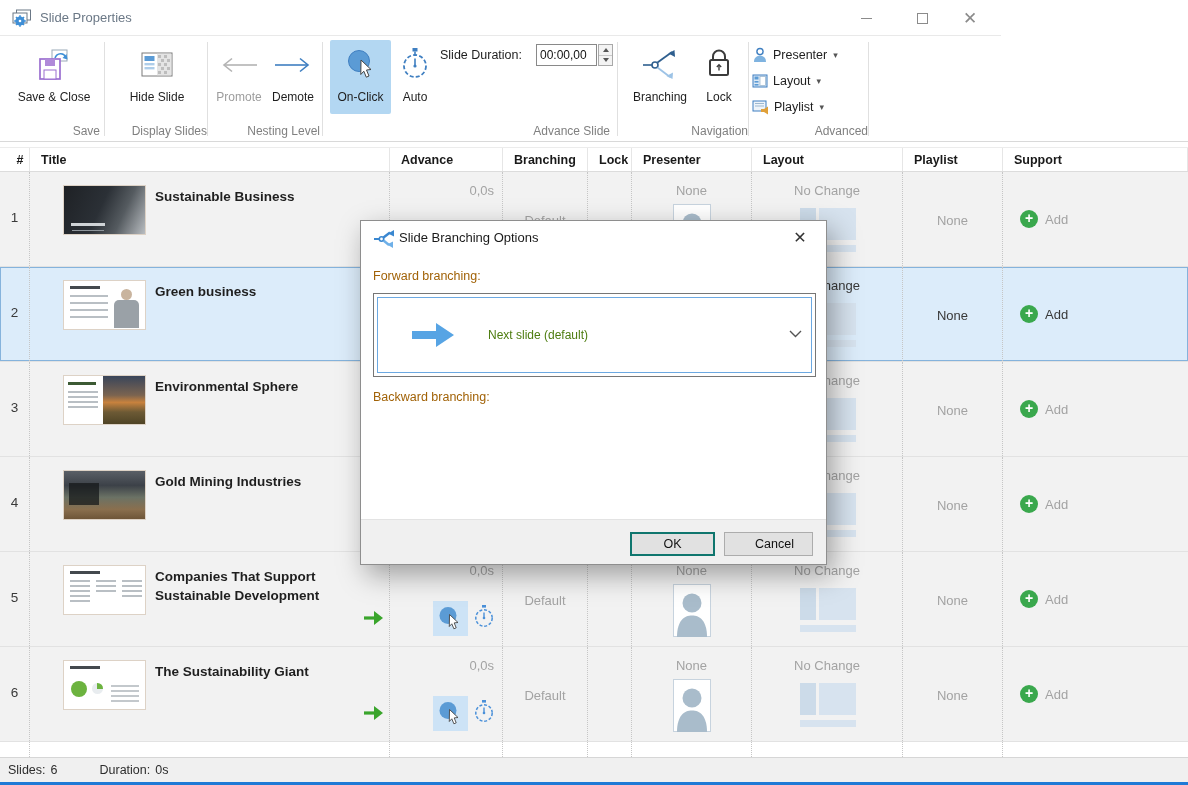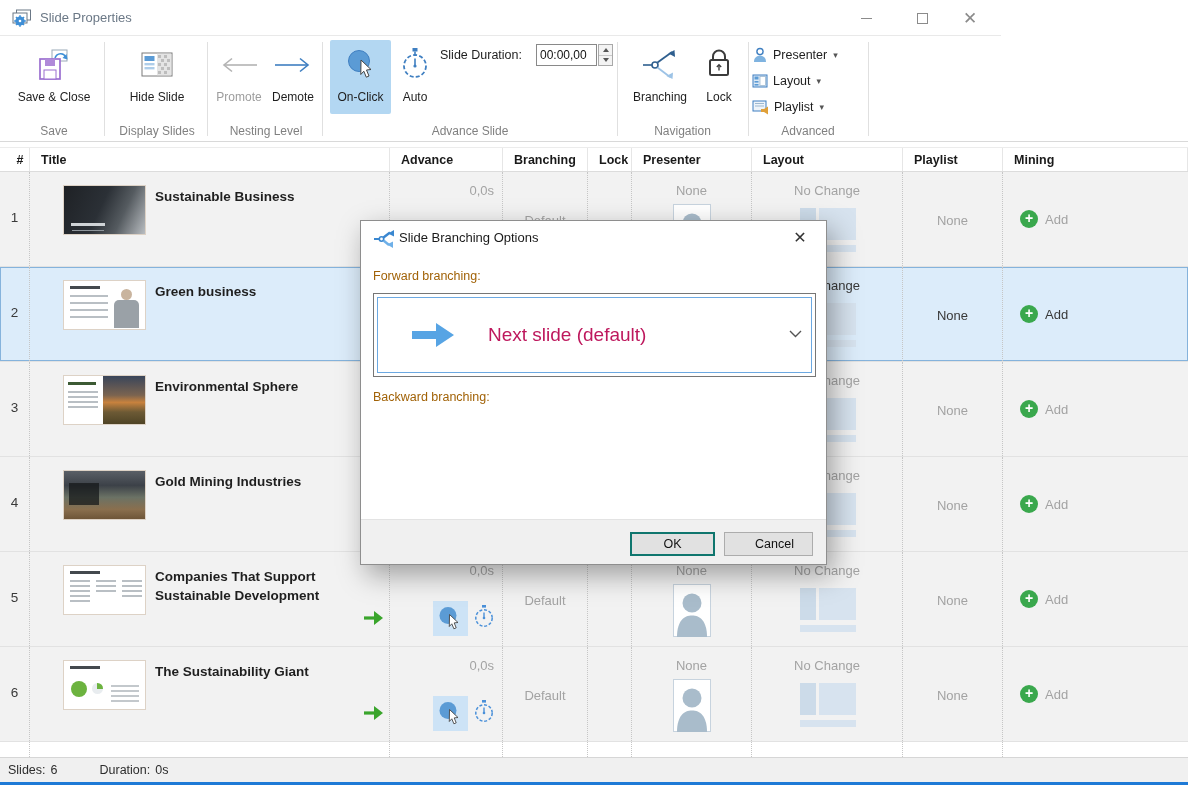--- a/index.html
+++ b/index.html
@@ -17,21 +17,21 @@
   .winbtn.min  { right:112px; }
   .winbtn.max  { right:56px; }
   .winbtn.close{ right:8px; font-size:17px; }
   .minbar { width:11px; height:1px; background:#8b8b8b; }
   .maxbox { width:11px; height:11px; border:1px solid #8b8b8b; }
 
   
   .ribbon { position:absolute; left:0; top:36px; width:1188px; height:106px; background:#fff;
             border-bottom:1px solid #d9d9d9; }
   .rib-sep { position:absolute; top:6px; width:1px; height:94px; background:#e0e0e0; }
-  .grp-label { position:absolute; top:88px; font-size:12px; color:#808080; text-align:center; }
+  .grp-label { position:absolute; top:88px; font-size:12px; color:#808080; text-align:right; }
   .bigbtn { position:absolute; top:4px; height:74px; display:flex; flex-direction:column;
             align-items:center; justify-content:flex-start; font-size:12px; color:#1e1e1e;
             padding-top:6px; border-radius:2px; }
   .bigbtn .ic { height:38px; display:flex; align-items:center; justify-content:center; }
   .bigbtn .lbl { margin-top:6px; white-space:nowrap; }
   .bigbtn.disabled { color:#9d9d9d; }
   .bigbtn.active { background:#b3d7f2; }
   .sd-label { position:absolute; left:440px; top:12px; font-size:12.5px; color:#1e1e1e; }
   .sd-input { position:absolute; left:536px; top:8px; width:61px; height:22px; border:1px solid #898989;
               font-family:"Liberation Sans",sans-serif; font-size:12px; padding:1px 3px; color:#111; }
@@ -148,21 +148,21 @@
   .dlg-close { position:absolute; right:6px; top:0; width:40px; height:32px; display:flex;
                align-items:center; justify-content:center; font-size:16px; color:#333; }
   .dlg-label { position:absolute; left:12px; font-size:12.5px; color:#a16207; }
   .fwd-label { top:48px; } .bwd-label { top:169px; }
   .combo { position:absolute; left:12px; width:443px; height:84px; border:1px solid #767676;
            background:#fff; display:flex; align-items:center; }
   .combo.fwd { top:72px; } .combo.bwd { top:193px; }
   .combo.focused::after { content:""; position:absolute; left:3px; right:3px; top:3px; bottom:3px;
                           border:1px solid #6ca9e2; pointer-events:none; }
   .combo .carrow { margin-left:36px; }
-  .combo .ctext { margin-left:32px; font-size:19px; color:#be185d; }
+  .combo .ctext { margin-left:32px; font-size:12px; color:#4d7c0f; }
   .combo .chev { position:absolute; right:13px; top:36px; }
   .dlg-footer { position:absolute; left:0; right:0; bottom:0; height:45px; background:#f0f0f0;
                 border-top:1px solid #e3e3e3; }
   .dlg-btn { position:absolute; top:12px; height:24px; background:#e1e1e1; font-size:12.5px;
              color:#111; display:flex; align-items:center; justify-content:center;
              font-family:"Liberation Sans",sans-serif; }
   .dlg-btn.ok { left:269px; width:85px; border:2px solid #0f766e; }
   .dlg-btn.cancel { left:363px; width:89px; border:1px solid #acacac;padding-left:12px; }
 </style>
 </head>
@@ -357,21 +357,21 @@
 
   <div class="thead">
     <div class="hcell h-num">#</div>
     <div class="hcell h-title">Title</div>
     <div class="hcell h-adv">Advance</div>
     <div class="hcell h-branch">Branching</div>
     <div class="hcell h-lock">Lock</div>
     <div class="hcell h-pres">Presenter</div>
     <div class="hcell h-layout">Layout</div>
     <div class="hcell h-playlist">Playlist</div>
-    <div class="hcell h-obj">Mining</div>
+    <div class="hcell h-obj">Support</div>
   </div>
 
   <div class="tbody" id="table-body">
       <div class="row">
       <div class="cell c-num">
           <span class="slide-num">1</span>
         </div>
       <div class="cell c-title">
         <div class="thumb t1"><span class="tl"></span><span class="tx"></span></div>
         <div class="slide-title">Sustainable Business</div>

